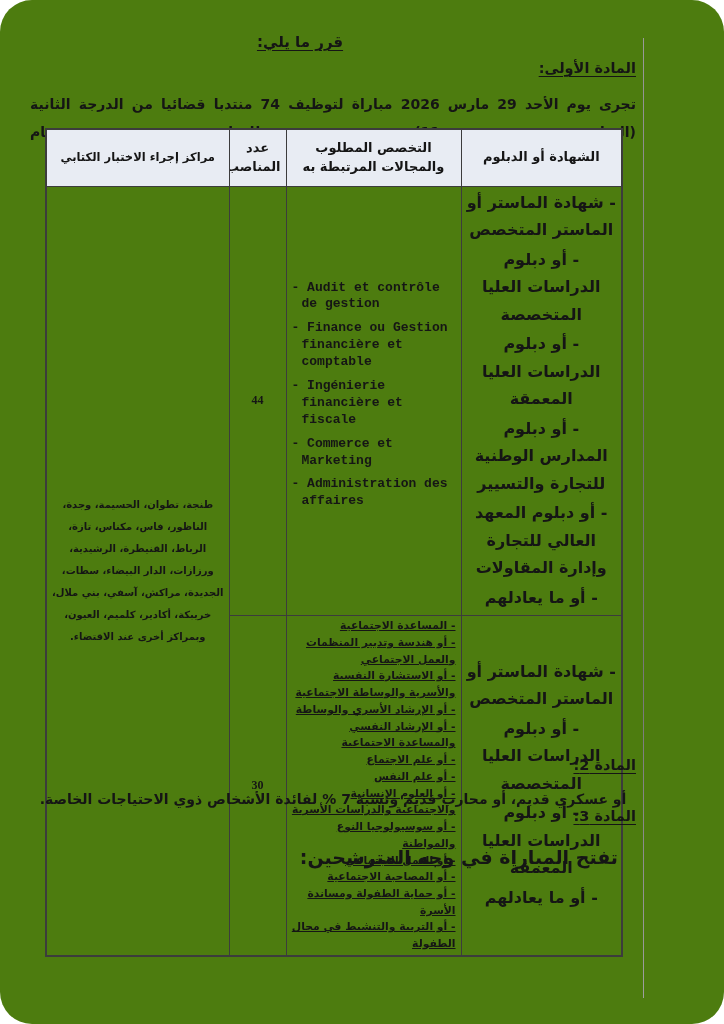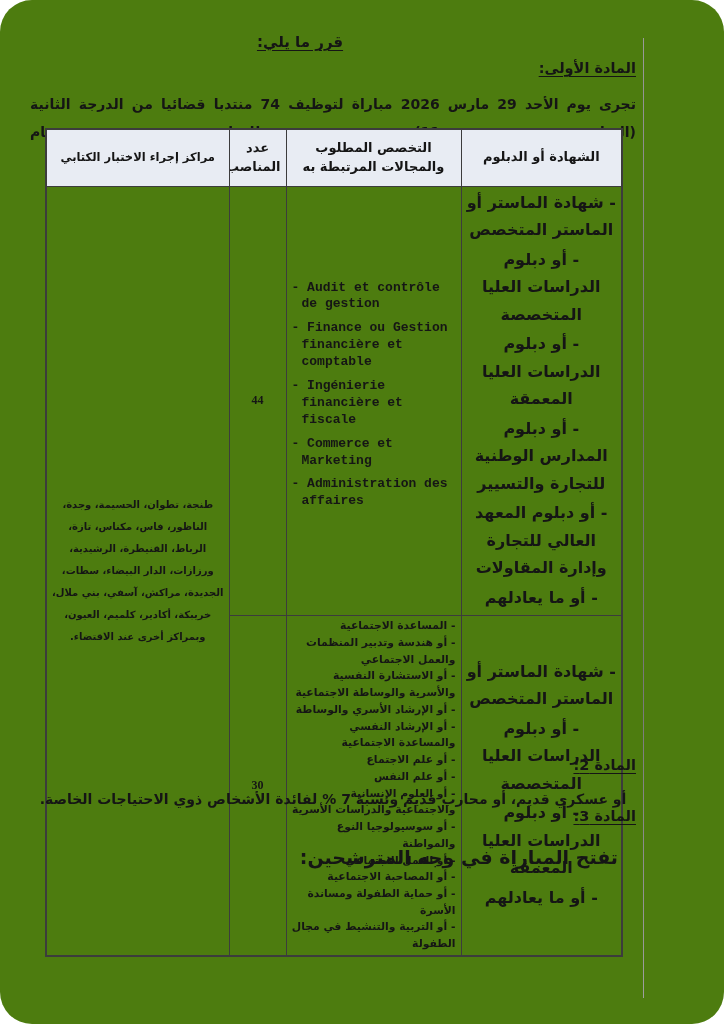--- a/index.html
+++ b/index.html
@@ -69,21 +69,21 @@
 
   td.fr{direction:ltr;text-align:left;padding:6px 8px;}
   .f-item{
     font-family:Liberation Mono, monospace;
     font-weight:700;font-size:13px;line-height:1.3;
     padding-left:10px;text-indent:-10px;
     margin-bottom:7px;
   }
   .f-item:last-child{margin-bottom:12px;}
 
-  td.ar{text-align:right;font-size:10.8px;line-height:1.55;padding:4px 7px;}
+  td.ar{text-align:right;font-size:10.8px;line-height:1.55;padding:4px 7px;text-decoration:underline;}
 
   td.num{
     text-align:center;
     font-family:"Liberation Serif","DejaVu Serif",serif;
     font-weight:700;font-size:12px;
   }
   td.centers{
     text-align:center;font-size:10px;line-height:2.2;padding:4px 8px;margin-left:48px;
   }
 

